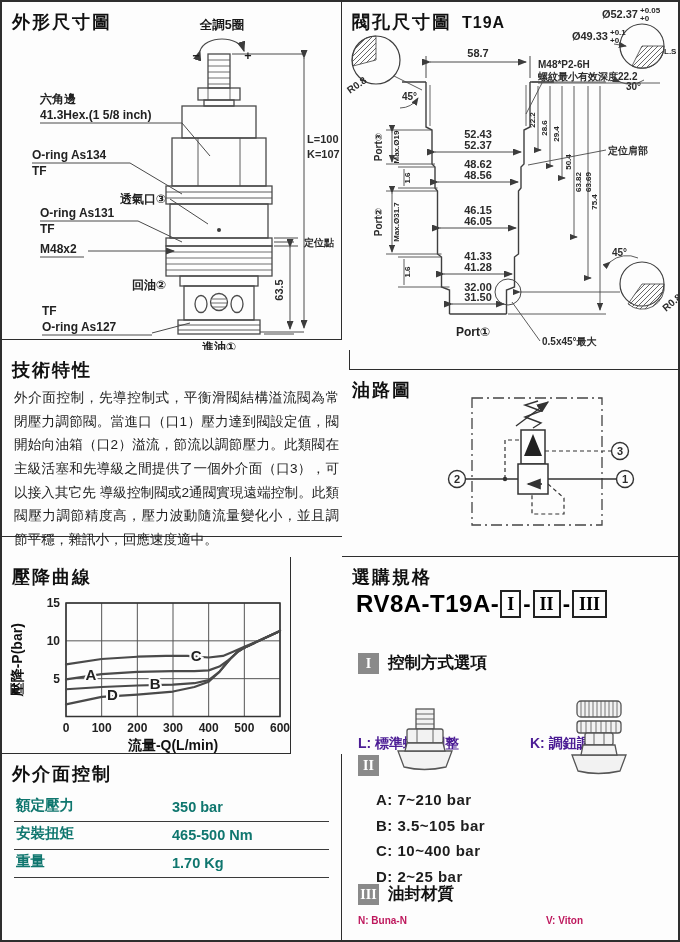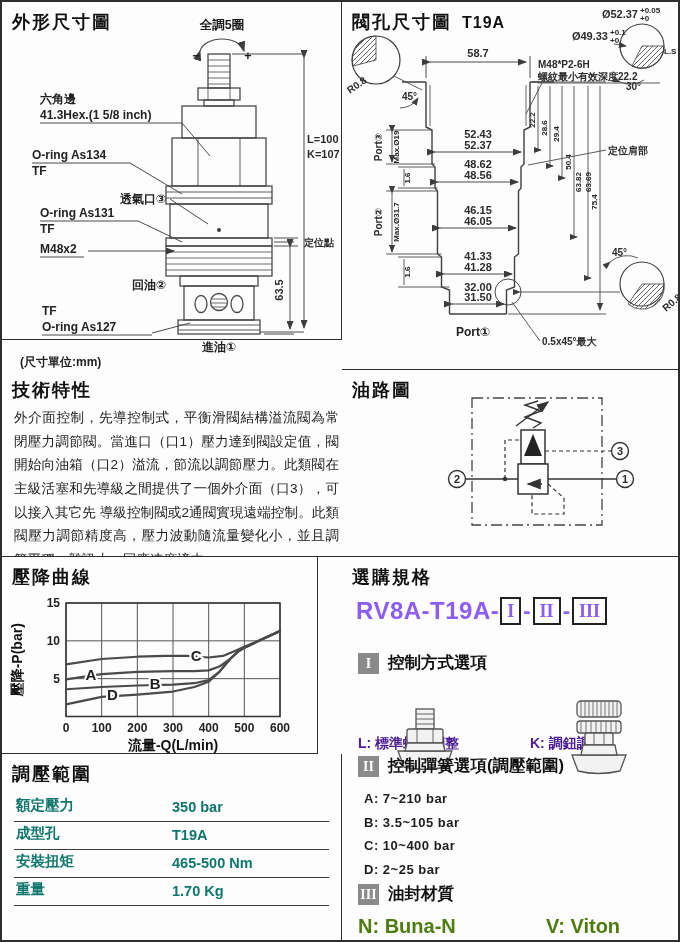--- a/index.html
+++ b/index.html
@@ -2,49 +2,49 @@
 <html><head>
 <meta charset="utf-8">
 <style>
   * { margin:0; padding:0; box-sizing:border-box; }
   html,body { width:680px; height:942px; }
   body { font-family:"Liberation Sans","DejaVu Sans",sans-serif; background:#ffffff; color:#1f1f1f; }
   .page { position:relative; width:680px; height:942px; background:#fdfdfd; border:2px solid #2e2e2e; overflow:hidden; }
   .panel { position:absolute; background:#fdfdfd; }
   #p-outline  { left:0;   top:0;   width:340px; height:338px; border-right:1.5px solid #2e2e2e; border-bottom:1.5px solid #2e2e2e; }
   #p-cavity   { left:340px;top:0;  width:340px; height:368px; border-bottom:1.5px solid #2e2e2e; }
-  #p-features { left:0;   top:368px;width:348px;height:187px; border-right:1.5px solid #2e2e2e; border-bottom:1.5px solid #2e2e2e; }
+  #p-features { left:0;   top:348px;width:348px;height:187px; border-right:1.5px solid #2e2e2e; border-bottom:1.5px solid #2e2e2e; }
   #p-circuit  { left:340px;top:368px;width:340px;height:187px; border-bottom:1.5px solid #2e2e2e; }
-  #p-curve    { left:0;   top:555px;width:316px;height:197px; border-right:1.5px solid #2e2e2e; border-bottom:1.5px solid #2e2e2e; }
+  #p-curve    { left:0;   top:555px;width:289px;height:197px; border-right:1.5px solid #2e2e2e; border-bottom:1.5px solid #2e2e2e; }
   #p-ordering { left:340px;top:555px;width:340px;height:387px; }
   #p-params   { left:0;   top:752px;width:340px;height:190px; border-right:1.5px solid #2e2e2e; }
   .p-title { position:absolute; top:8px; left:10px; font-size:18px; font-weight:700; letter-spacing:2px; color:#111; z-index:2; }
   .p-title .sub { letter-spacing:1px; margin-left:10px; font-size:16px; }
   .panel > svg { position:absolute; left:0; top:0; }
   svg text { font-family:"Liberation Sans","DejaVu Sans",sans-serif; fill:#262626; }
   .dim  { font-size:11px; font-weight:600; fill:#2b2b2b; }
   .dim2 { font-size:10px; font-weight:600; fill:#2b2b2b; }
   .lbl  { font-size:12px; font-weight:600; fill:#222; }
   .lblb { font-size:12.5px; font-weight:700; fill:#1a1a1a; }
   .tiny { font-size:8px; font-weight:600; }
   .tick { font:700 12px "Liberation Sans",sans-serif; fill:#222; }
   .axis-title { font:700 14px "Liberation Sans",sans-serif; fill:#111; }
   .series-label { font:700 15px "Liberation Sans",sans-serif; fill:#222; paint-order:stroke; stroke:#fdfdfd; stroke-width:4px; }
   .features-body { position:absolute; left:12px; right:10px; top:36px; font-size:13.6px; line-height:1.74; text-align:justify; font-weight:500; color:#222; }
   
-  .model-line { position:absolute; left:14px; top:40px; display:flex; align-items:center; font-weight:700; color:#8b5cf6;justify-content:space-between; }
+  .model-line { position:absolute; left:14px; top:33px; display:flex; align-items:center; font-weight:700; color:#000000;justify-content:space-between; }
   .model-prefix { font-size:24px; letter-spacing:0.5px; }
   .code-box { display:inline-block; border:2.2px solid #222; padding:0 5px; margin:0 1px; font:700 18px "Liberation Serif","DejaVu Serif",serif; line-height:24px; }
   .code-sep { font-size:22px; margin:0 1px; }
   .sec-head { position:absolute; display:flex; align-items:center; gap:9px; font-size:16.5px; font-weight:700; color:#111; }
   .badge { display:inline-block; width:21px; height:21px; background:#8a8a8a; color:#fff; font:700 14px/21px "Liberation Serif","DejaVu Serif",serif; text-align:center; }
   .opt-label { position:absolute; font-size:14px; font-weight:600; color:#4c1d95;margin-top:48px; }
-  .spring-list { position:absolute; left:22px; top:234px; font-size:13px; font-weight:600; color:#1d1d1d; }
+  .spring-list { position:absolute; left:34px; top:234px; font-size:15px; font-weight:600; color:#1d1d1d; }
   .spring-list div { margin-bottom:8.5px; letter-spacing:0.5px; }
-  .seal-opt { position:absolute; top:358px; font-size:20px; font-weight:600; color:#4d7c0f; }
+  .seal-opt { position:absolute; top:358px; font-size:10px; font-weight:600; color:#be185d; }
   
   .param-rows { position:absolute; left:12px; right:12px; top:40px; }
   .param-row { position:relative; height:28px; border-bottom:1.4px solid #3a3a3a; font-size:14.5px; font-weight:600; color:#0f766e; }
   .param-row .pl { position:absolute; left:2px; bottom:6px; }
   .param-row .pv { position:absolute; left:158px; bottom:6px;margin-top:18px; }
 </style>
 </head>
 <body>
 
 <div class="page">
@@ -376,47 +376,42 @@
         <path d="M17 22v12 M22 22v12 M27 22v12 M32 22v12 M37 22v12 M42 22v12 M47 22v12 M52 22v12" fill="none" stroke-width="0.8"></path>
         <rect x="21" y="34" width="28" height="12" rx="2"></rect>
         <path d="M30 34v12 M40 34v12" fill="none" stroke-width="0.9"></path>
         <path d="M8 56 H62 L56 72 Q34 77 14 72 Z"></path>
         <path d="M19 46 H51 L53 56 H17 Z"></path>
       </g>
     </svg>
 
     <div class="sec-head" style="left:16px; top:198px">
       <span class="badge">II</span>
-      <span>控制彈簧選項(調壓範圍)</span>
     </div>
     <div class="spring-list">
       <div>A: 7~210  bar</div>
       <div>B: 3.5~105  bar</div>
       <div>C: 10~400  bar</div>
       <div>D: 2~25  bar</div>
     </div>
 
     <div class="sec-head" style="left:16px; top:326px">
       <span class="badge">III</span>
       <span>油封材質</span>
     </div>
     <span class="seal-opt" style="left:16px">N: Buna-N</span>
     <span class="seal-opt" style="left:204px">V: Viton</span>
   </div>
 
   <div class="panel" id="p-params">
-    <h2 class="p-title">調壓範圍</h2>
+    <h2 class="p-title">外介面控制</h2>
     <div class="param-rows">
       <div class="param-row">
         <span class="pl">額定壓力</span>
         <span class="pv">350 bar</span>
-      </div>
-      <div class="param-row">
-        <span class="pl">成型孔</span>
-        <span class="pv">T19A</span>
       </div>
       <div class="param-row">
         <span class="pl">安裝扭矩</span>
         <span class="pv">465-500 Nm</span>
       </div>
       <div class="param-row">
         <span class="pl">重量</span>
         <span class="pv">1.70 Kg</span>
       </div>
     </div>

